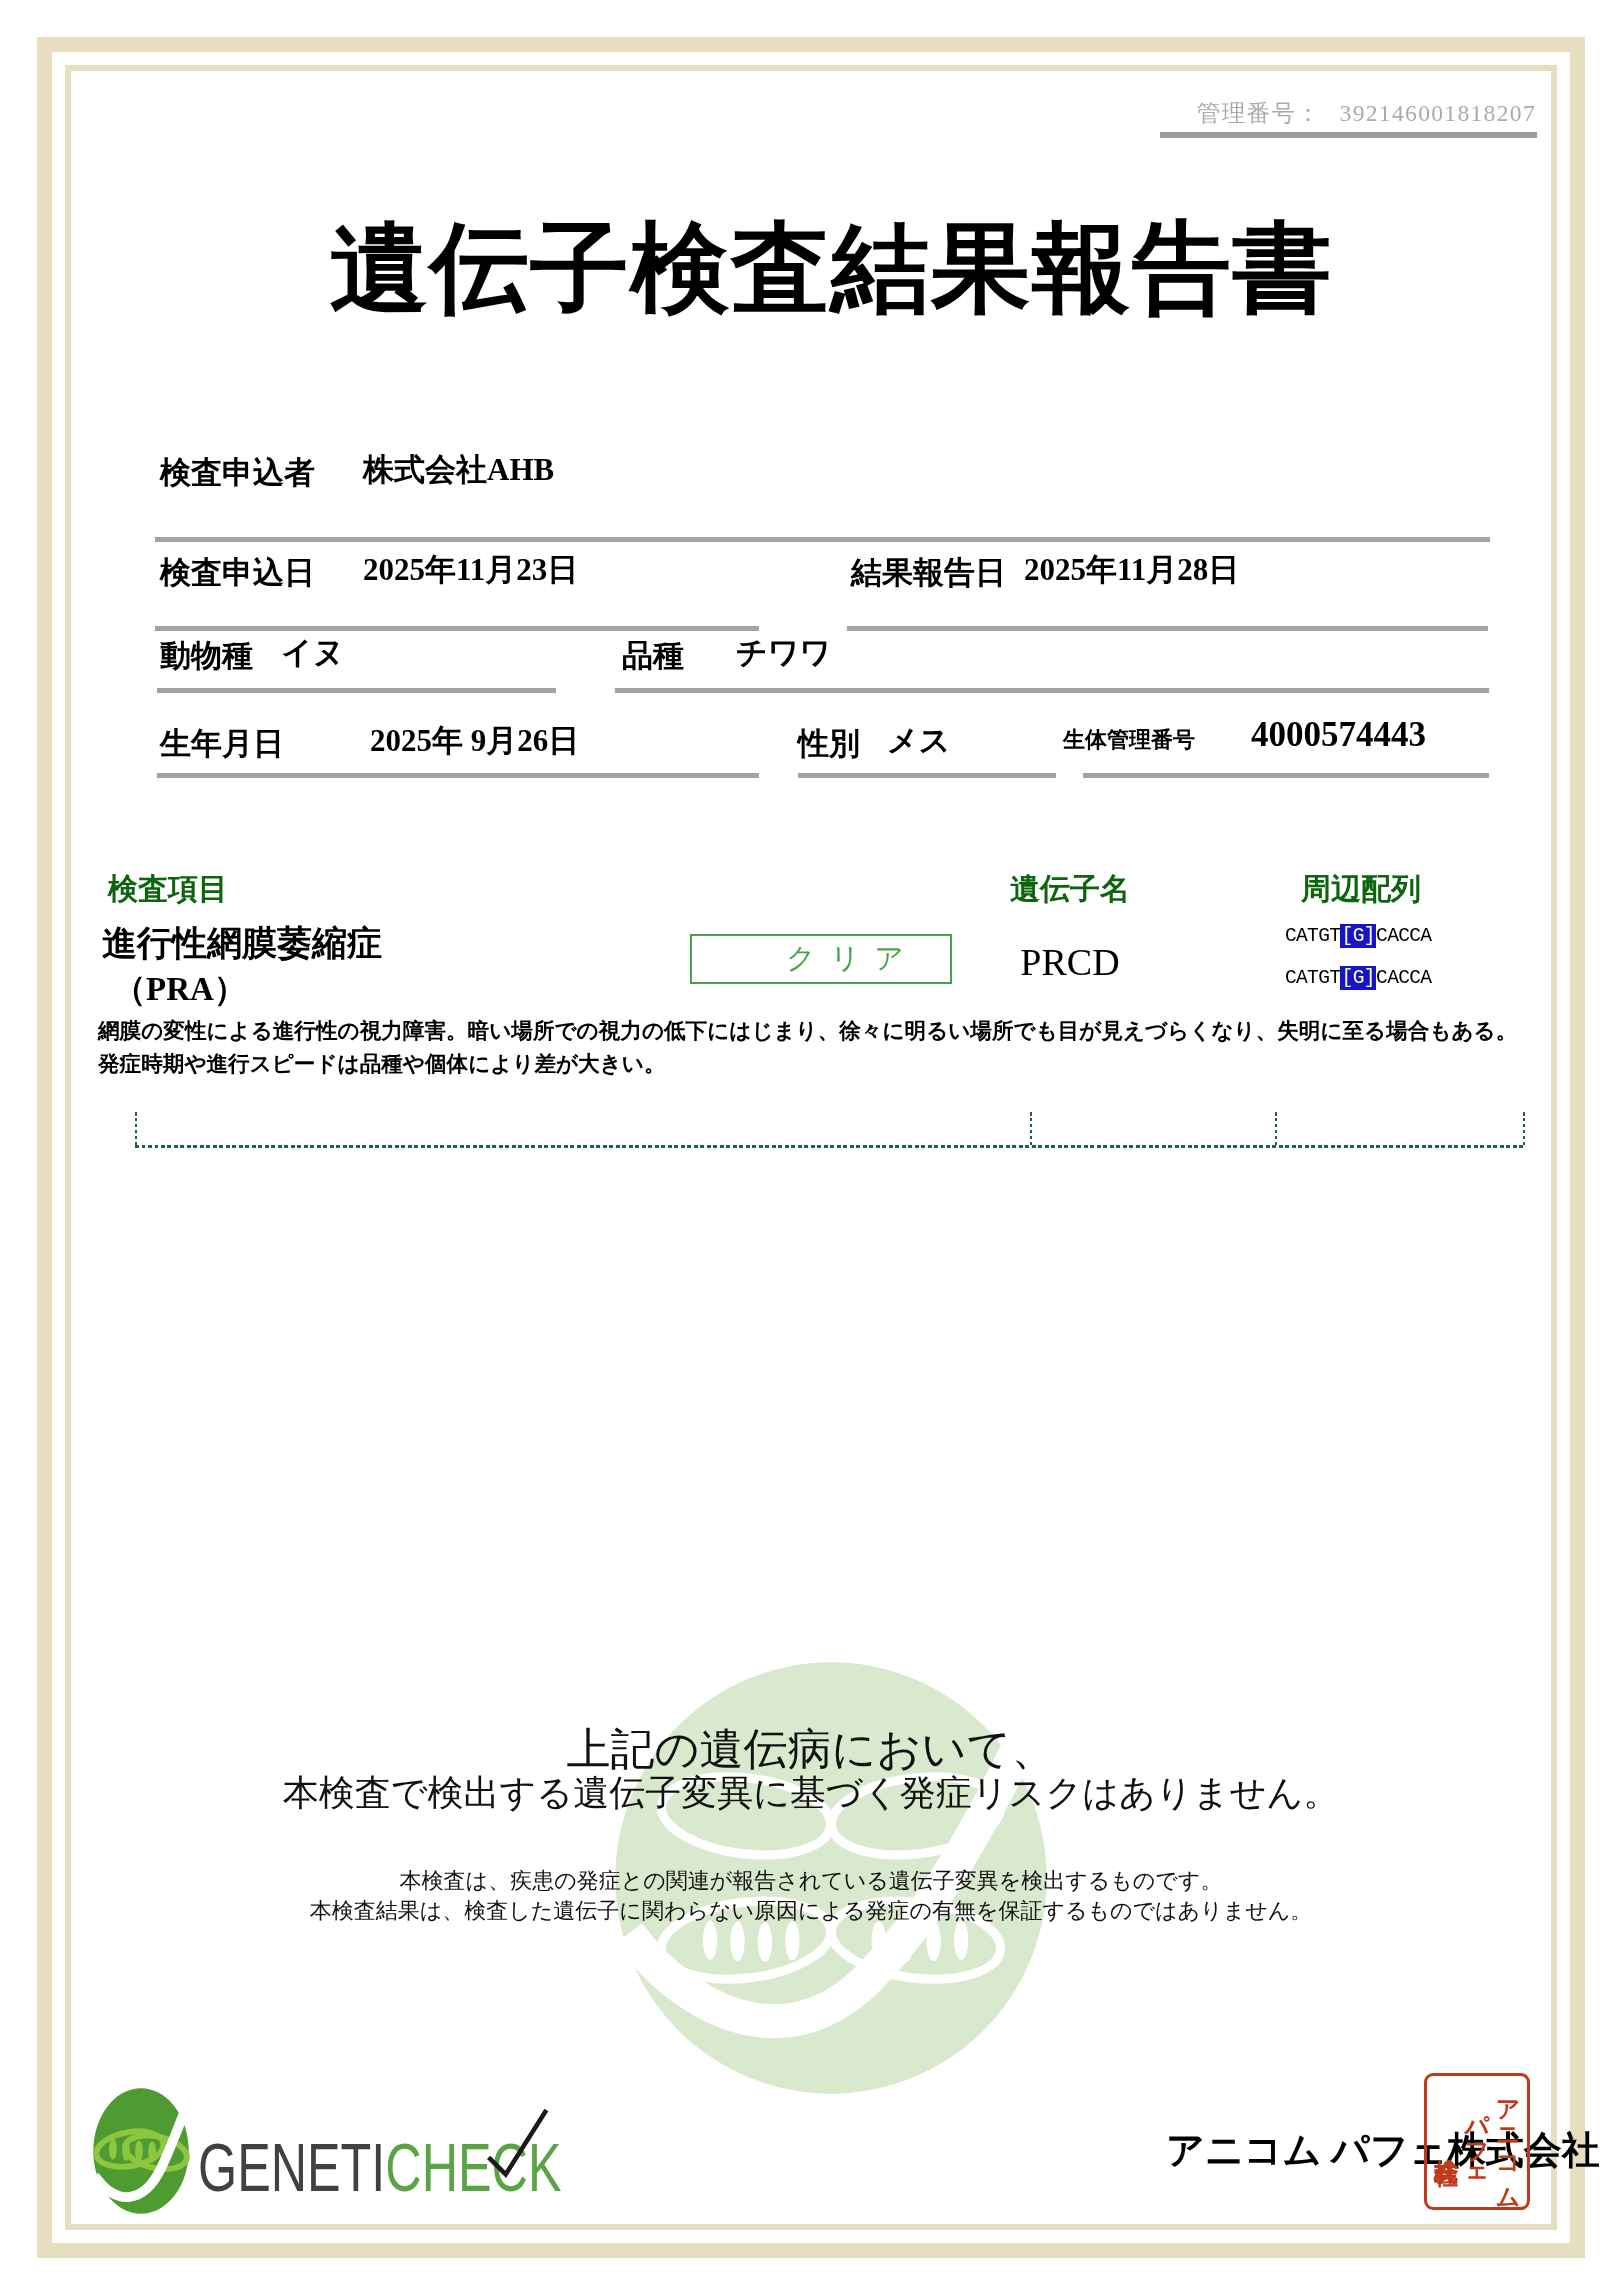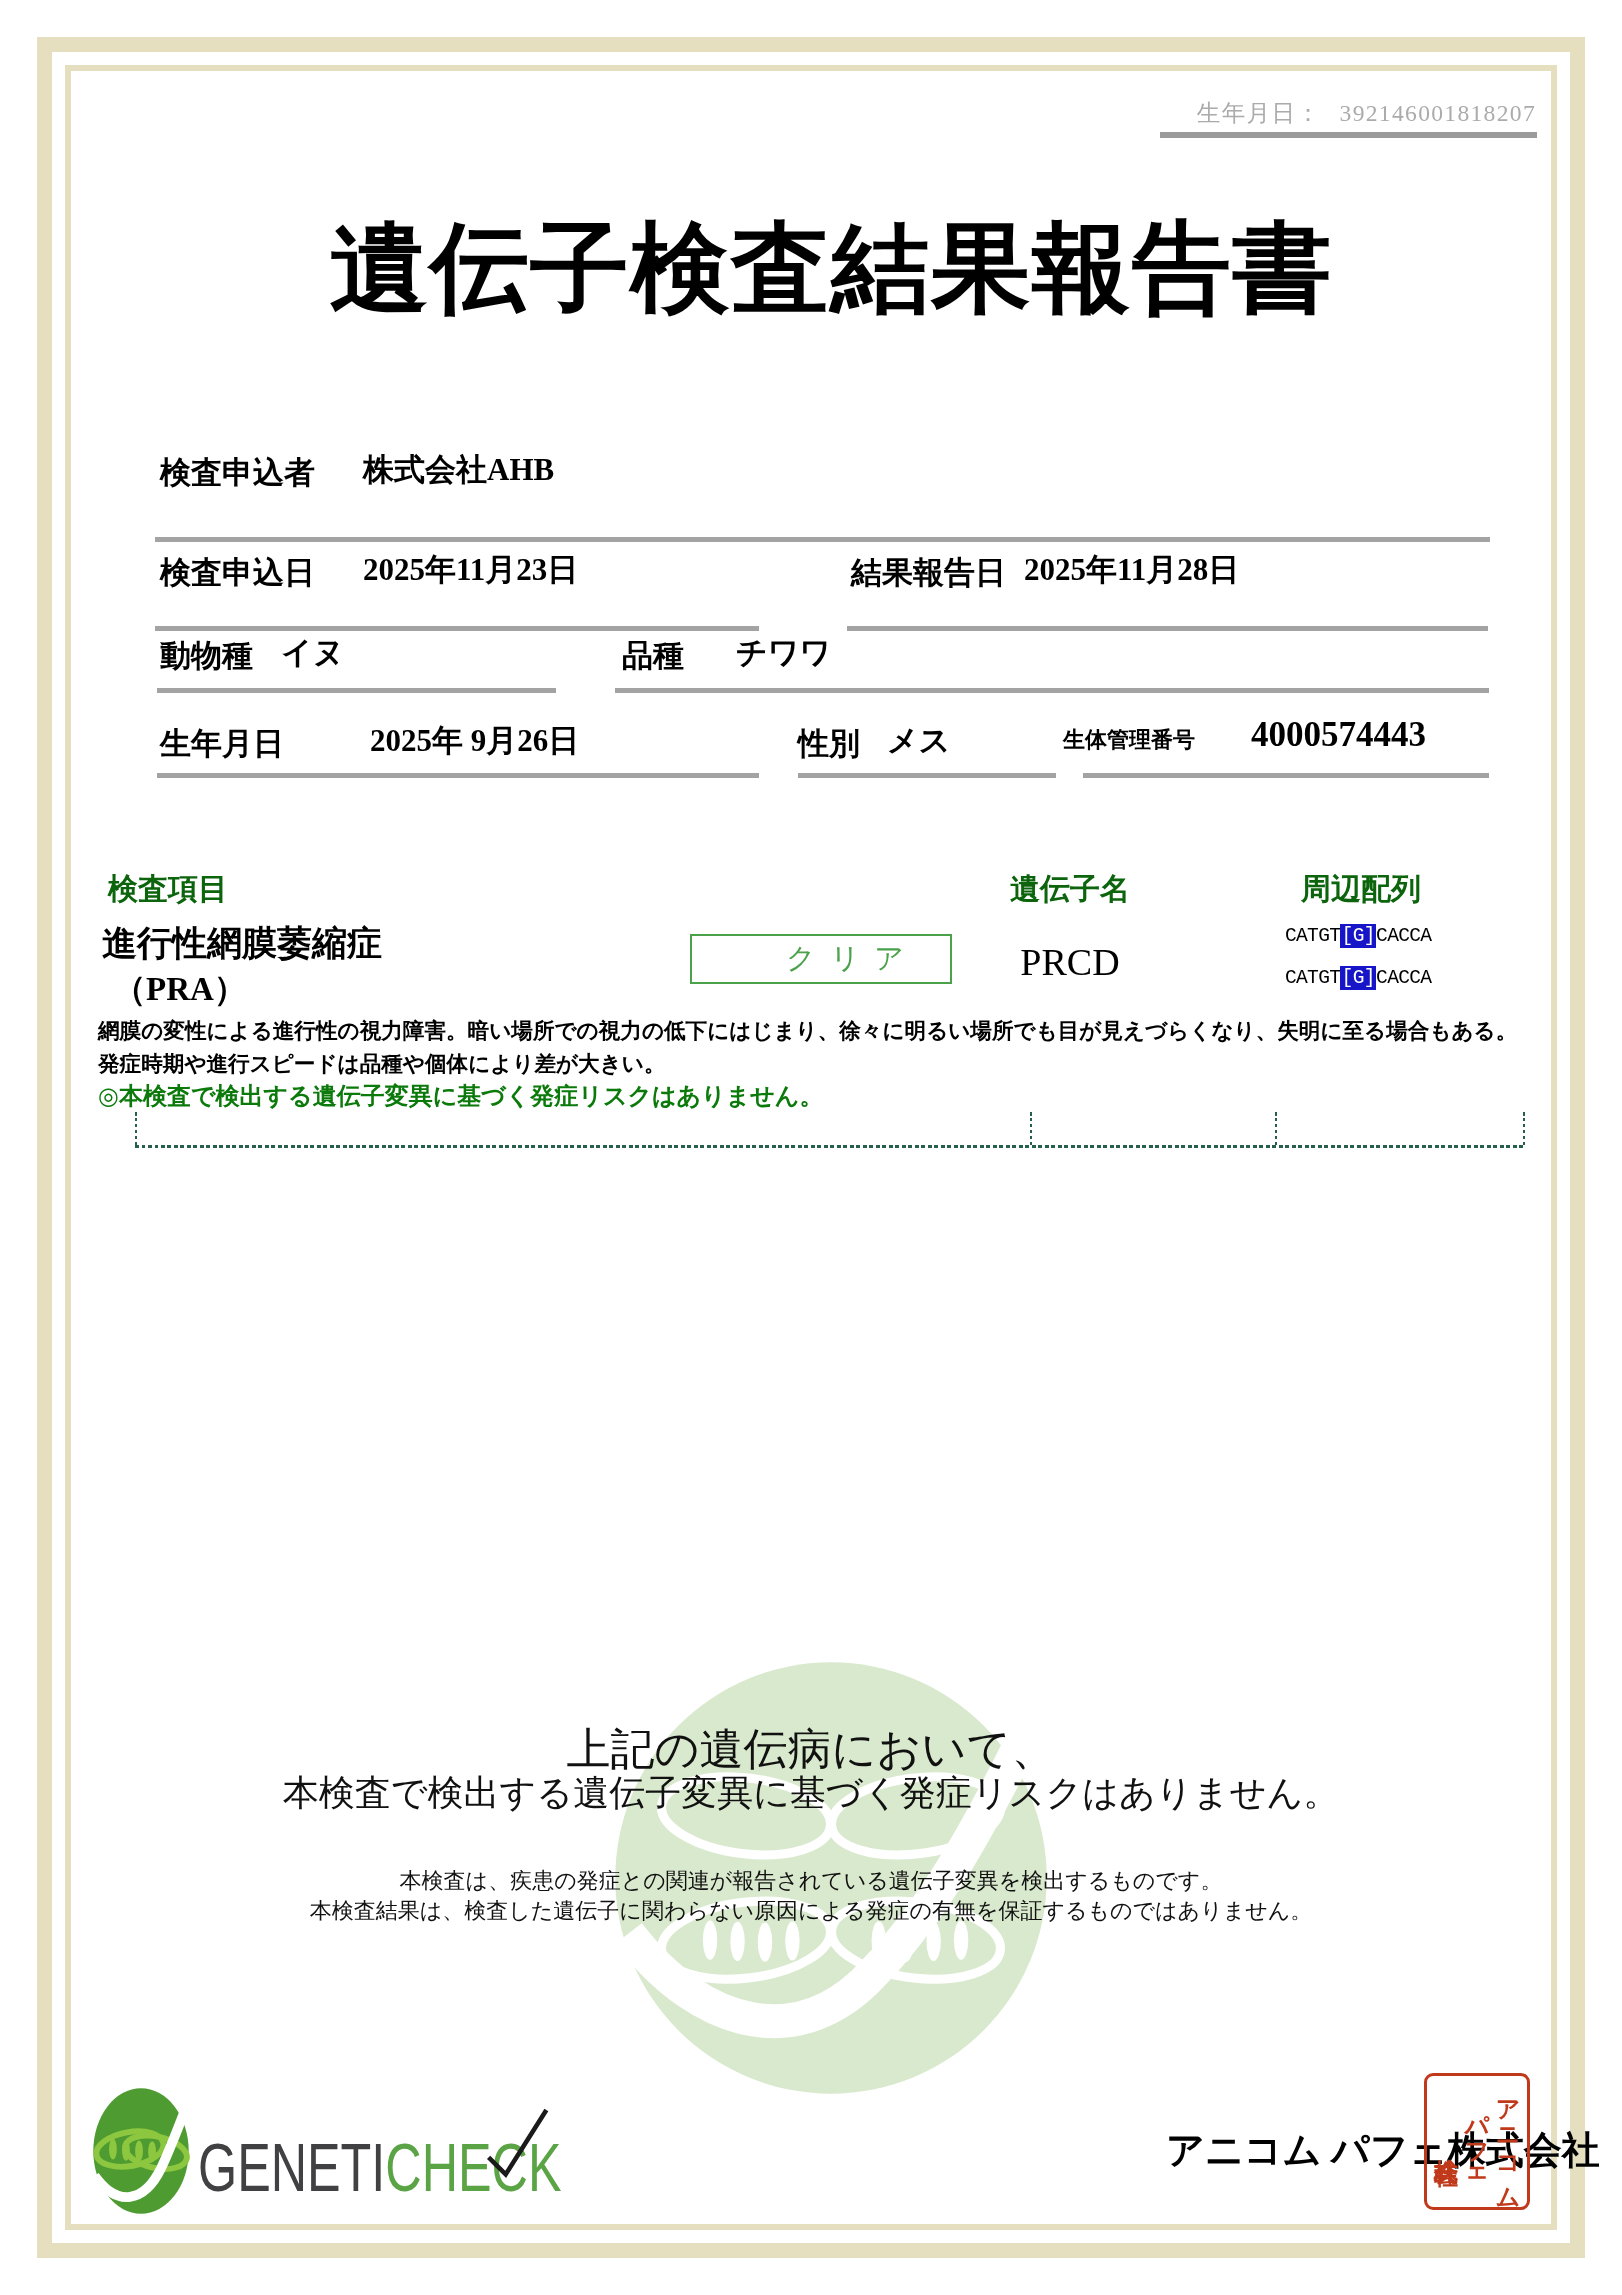--- a/index.html
+++ b/index.html
@@ -80,21 +80,21 @@
 </style>
 </head>
 <body>
 
 <div class="page">
 
   <div class="frame-outer"></div>
   <div class="frame-inner"></div>
 
   <div class="admin">
-    <span>生年月日：</span><span class="num">392146001818207</span>
+    <span>管理番号：</span><span class="num">392146001818207</span>
   </div>
   <div class="admin-underline"></div>
 
   <div class="title">遺伝子検査結果報告書</div>
 
   <div class="lbl" style="left:160px;top:452px;">検査申込者</div>
   <div class="val" style="left:363px;top:449px;">株式会社AHB</div>
   <div class="uline" style="left:155px;top:537px;width:1335px;"></div>
 
   <div class="lbl" style="left:160px;top:552px;">検査申込日</div>
@@ -136,21 +136,20 @@
 
   <div class="seq" style="top:925px;">
     <span>CATGT</span><span class="variant">[G]</span><span>CACCA</span>
   </div>
   <div class="seq" style="top:967px;">
     <span>CATGT</span><span class="variant">[G]</span><span>CACCA</span>
   </div>
 
   <div class="desc" style="top:1049px;">発症時期や進行スピードは品種や個体により差が大きい。</div>
   <div class="desc" style="top:1016px;">網膜の変性による進行性の視力障害。暗い場所での視力の低下にはじまり、徐々に明るい場所でも目が見えづらくなり、失明に至る場合もある。</div>
-  <div class="risk">◎本検査で検出する遺伝子変異に基づく発症リスクはありません。</div>
 
   <div class="dash-v" style="left:135px;"></div>
   <div class="dash-v" style="left:1030px;"></div>
   <div class="dash-v" style="left:1275px;"></div>
   <div class="dash-v" style="left:1523px;"></div>
   <div class="dash-h"></div>
 
   <svg class="watermark" viewBox="0 0 670 670">
     <circle cx="335" cy="335" r="330" fill="#d9e9cd"></circle>
     <g stroke="#ffffff" fill="none">

